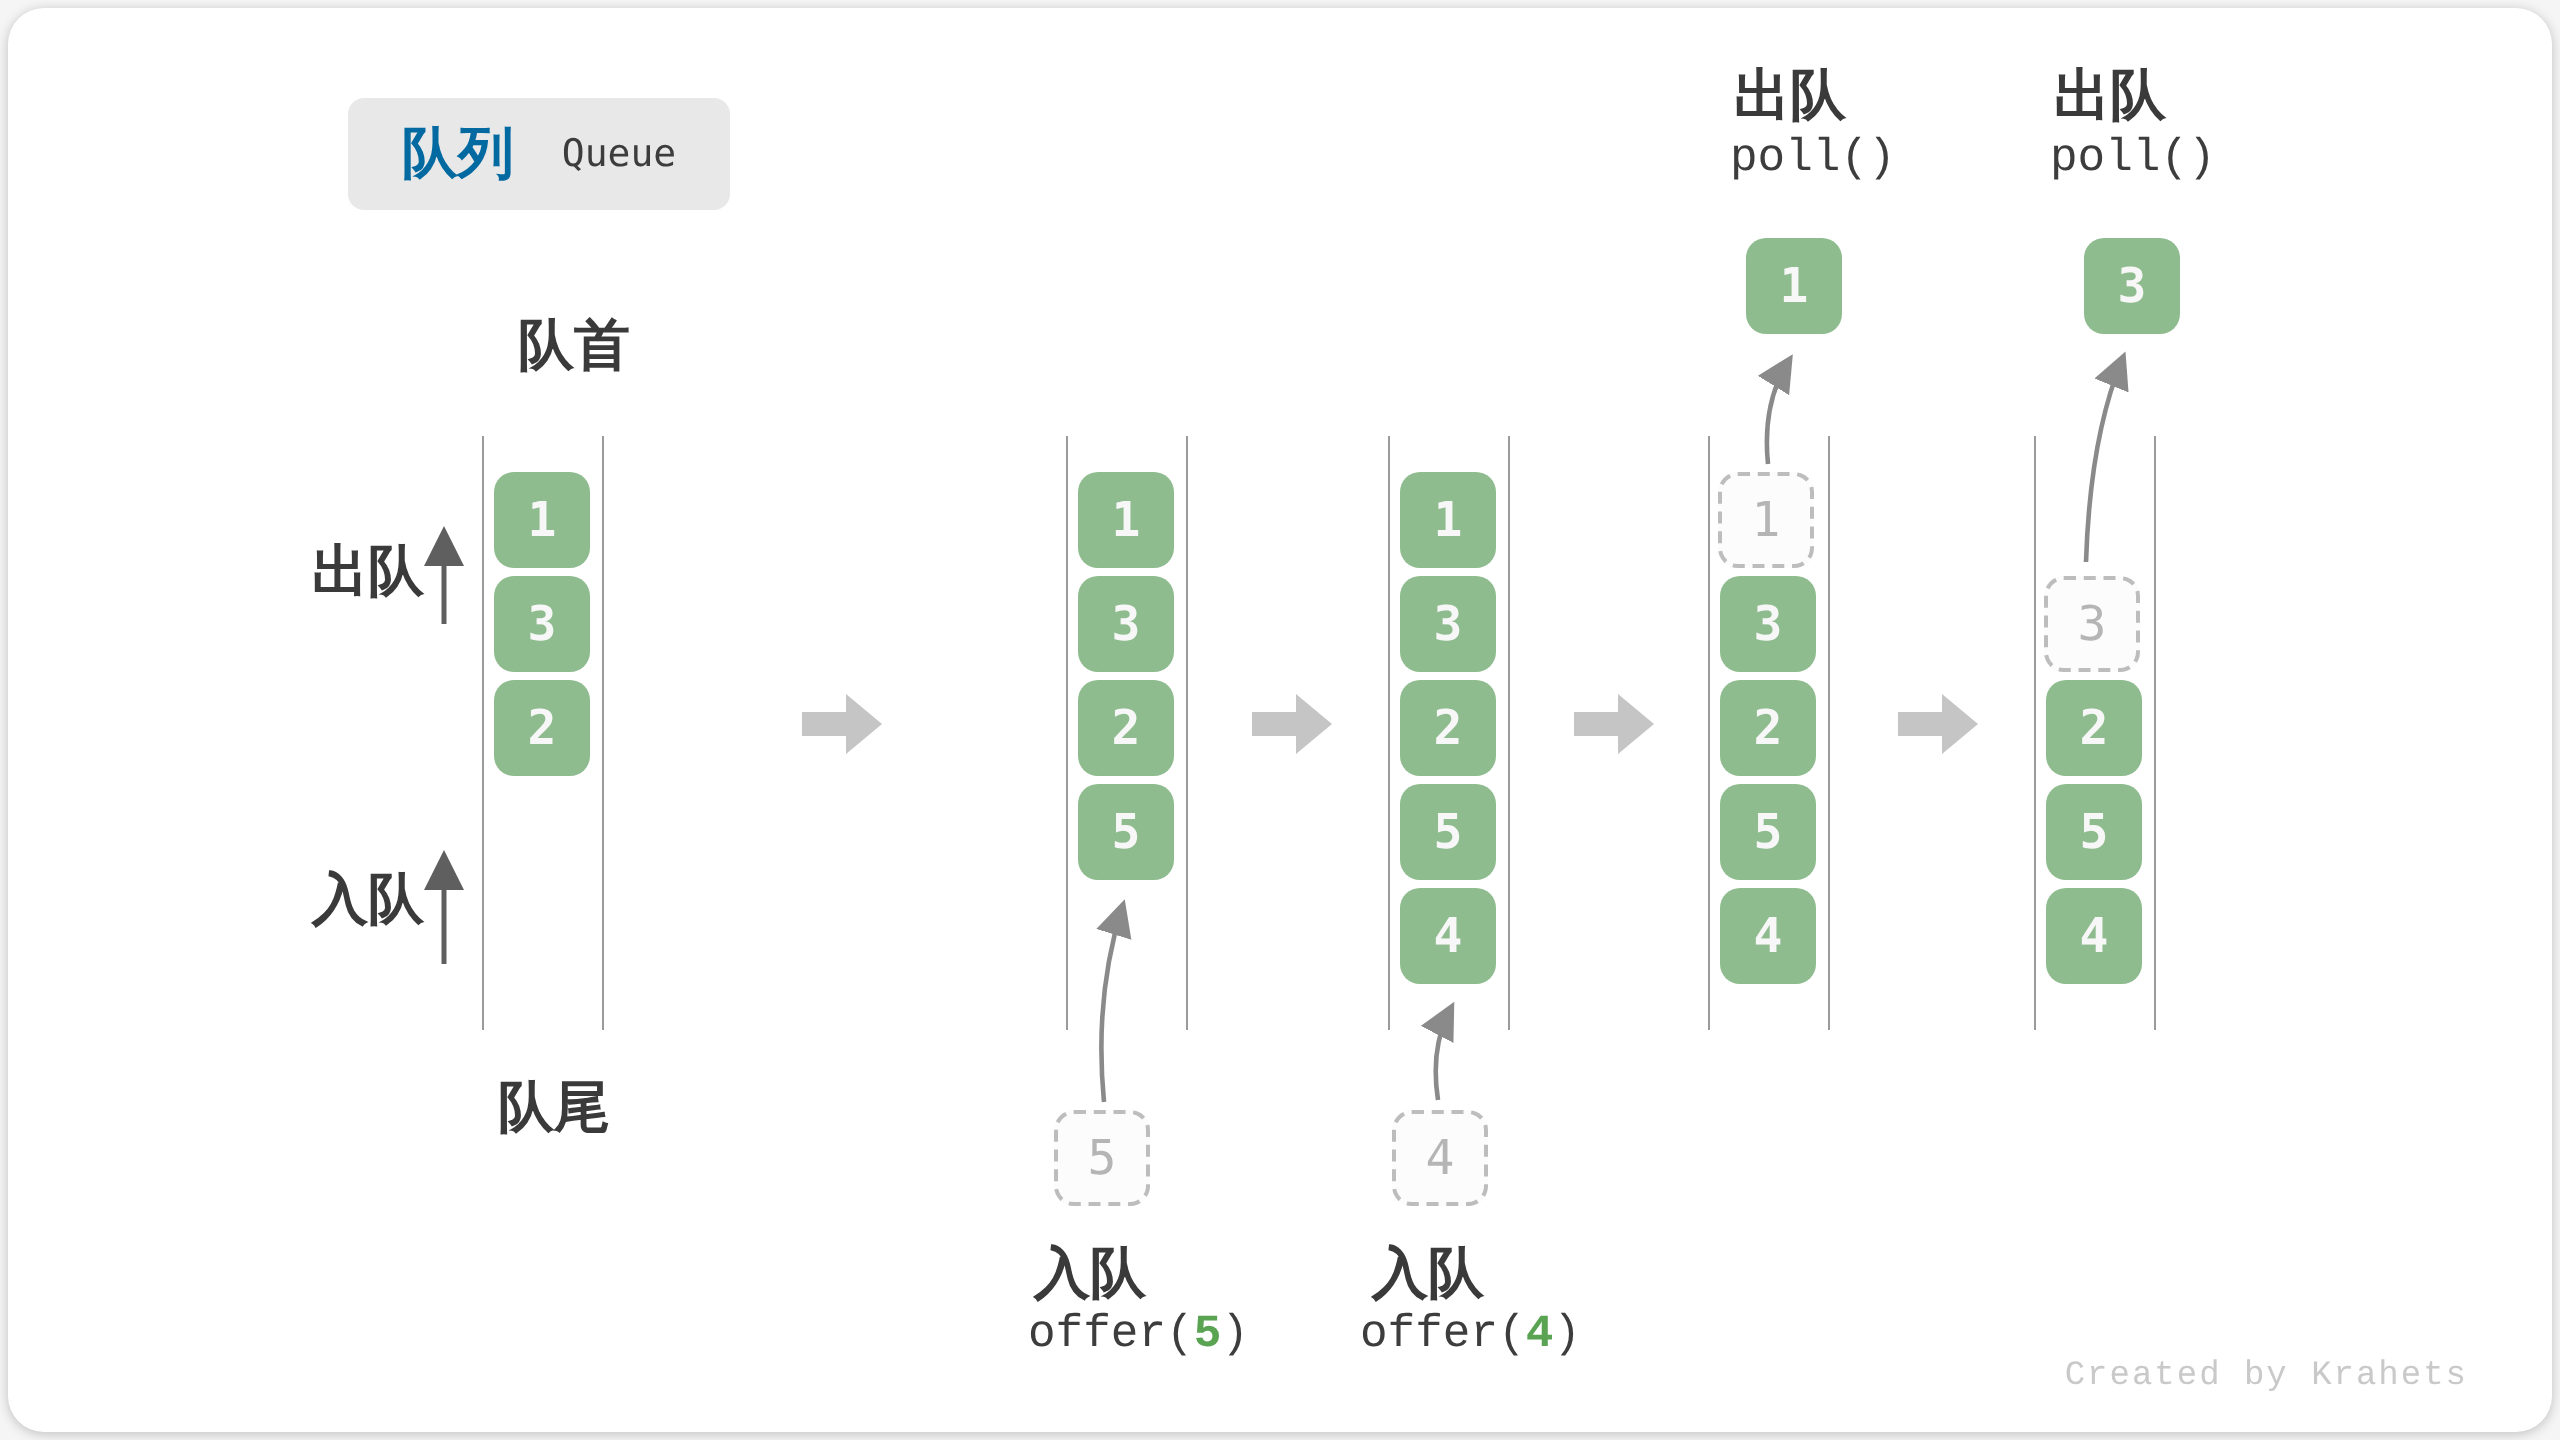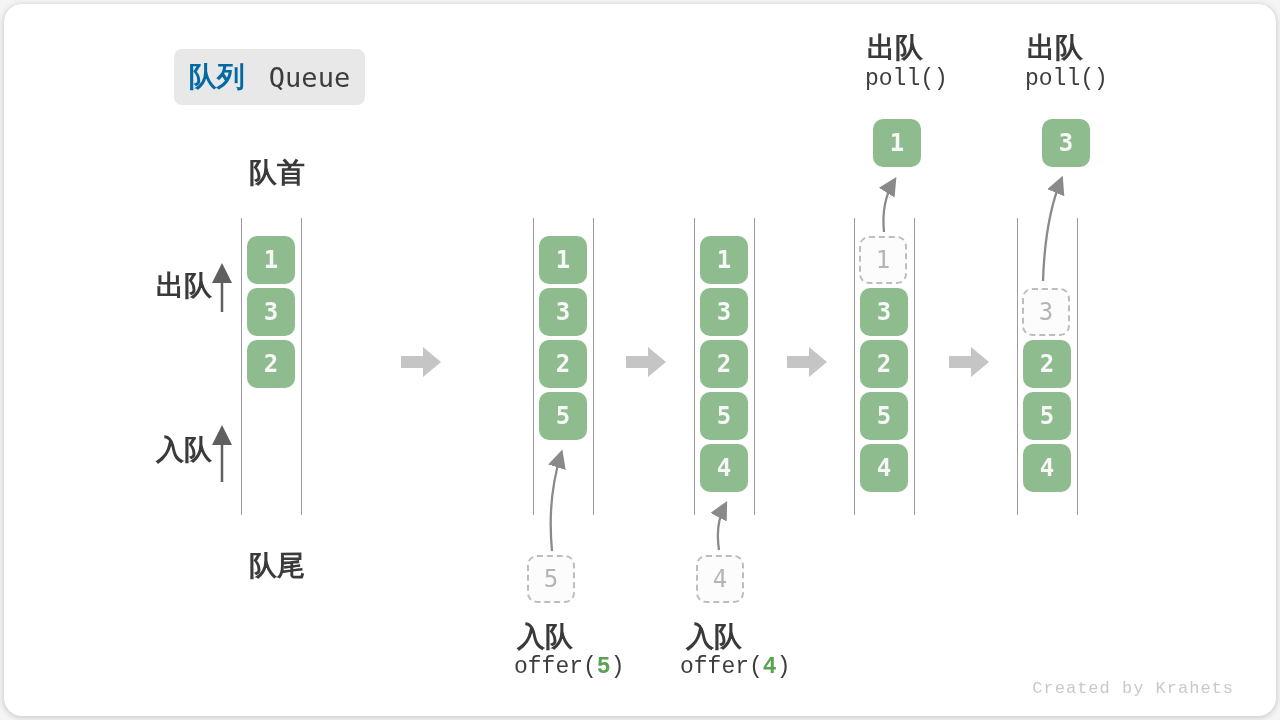--- a/index.html
+++ b/index.html
@@ -14,21 +14,21 @@
     position:absolute; left:4px; top:4px; width:1272px; height:712px;
     background:#ffffff; border-radius:18px;
     box-shadow:0 1px 6px rgba(0,0,0,0.22);
   }
   .title-box {
     position:absolute; left:170px; top:45px; width:191px; height:56px;
     background:#e8e8e8; border-radius:8px;
     display:flex; align-items:center; justify-content:center; gap:12px;
   }
   .title-zh { font-size:28px; font-weight:bold; color:#0369a1; }
-  .title-en { font-family:"DejaVu Sans Mono", monospace; font-size:27px; color:#3c3c3c;margin-left:12px; }
+  .title-en { font-family:"DejaVu Sans Mono", monospace; font-size:19px; color:#3c3c3c;margin-left:12px; }
 
   .zh-label {
     position:absolute; font-size:28px; font-weight:bold; color:#3a3a3a;
     white-space:nowrap; line-height:1;
   }
   .code {
     position:absolute; font-family:Liberation Mono, monospace;
     font-size:23px; color:#3d3d3d; white-space:nowrap; line-height:1;
   }
   .code .arg { color:#5aa353; font-weight:bold; }
@@ -66,22 +66,22 @@
 </head>
 <body>
 
 <div class="card">
 
   <div class="title-box">
     <span class="title-zh">队列</span>
     <span class="title-en">Queue</span>
   </div>
 
-  <div class="zh-label" style="left:245px; top:155px;">队首</div>
-  <div class="zh-label" style="left:245px; top:548px;">队尾</div>
+  <div class="zh-label" style="left:255px; top:155px;">队首</div>
+  <div class="zh-label" style="left:245px; top:536px;">队尾</div>
   <div class="zh-label" style="left:152px; top:268px;">出队</div>
   <div class="zh-label" style="left:152px; top:432px;">入队</div>
 
   <div class="queue-col" style="left:237px;">
       <div class="slot green" style="top: 18px;">1</div>
       <div class="slot green" style="top: 70px;">3</div>
       <div class="slot green" style="top: 122px;">2</div>
     </div>
   <div class="queue-col" style="left:529px;">
       <div class="slot green" style="top: 18px;">1</div>

